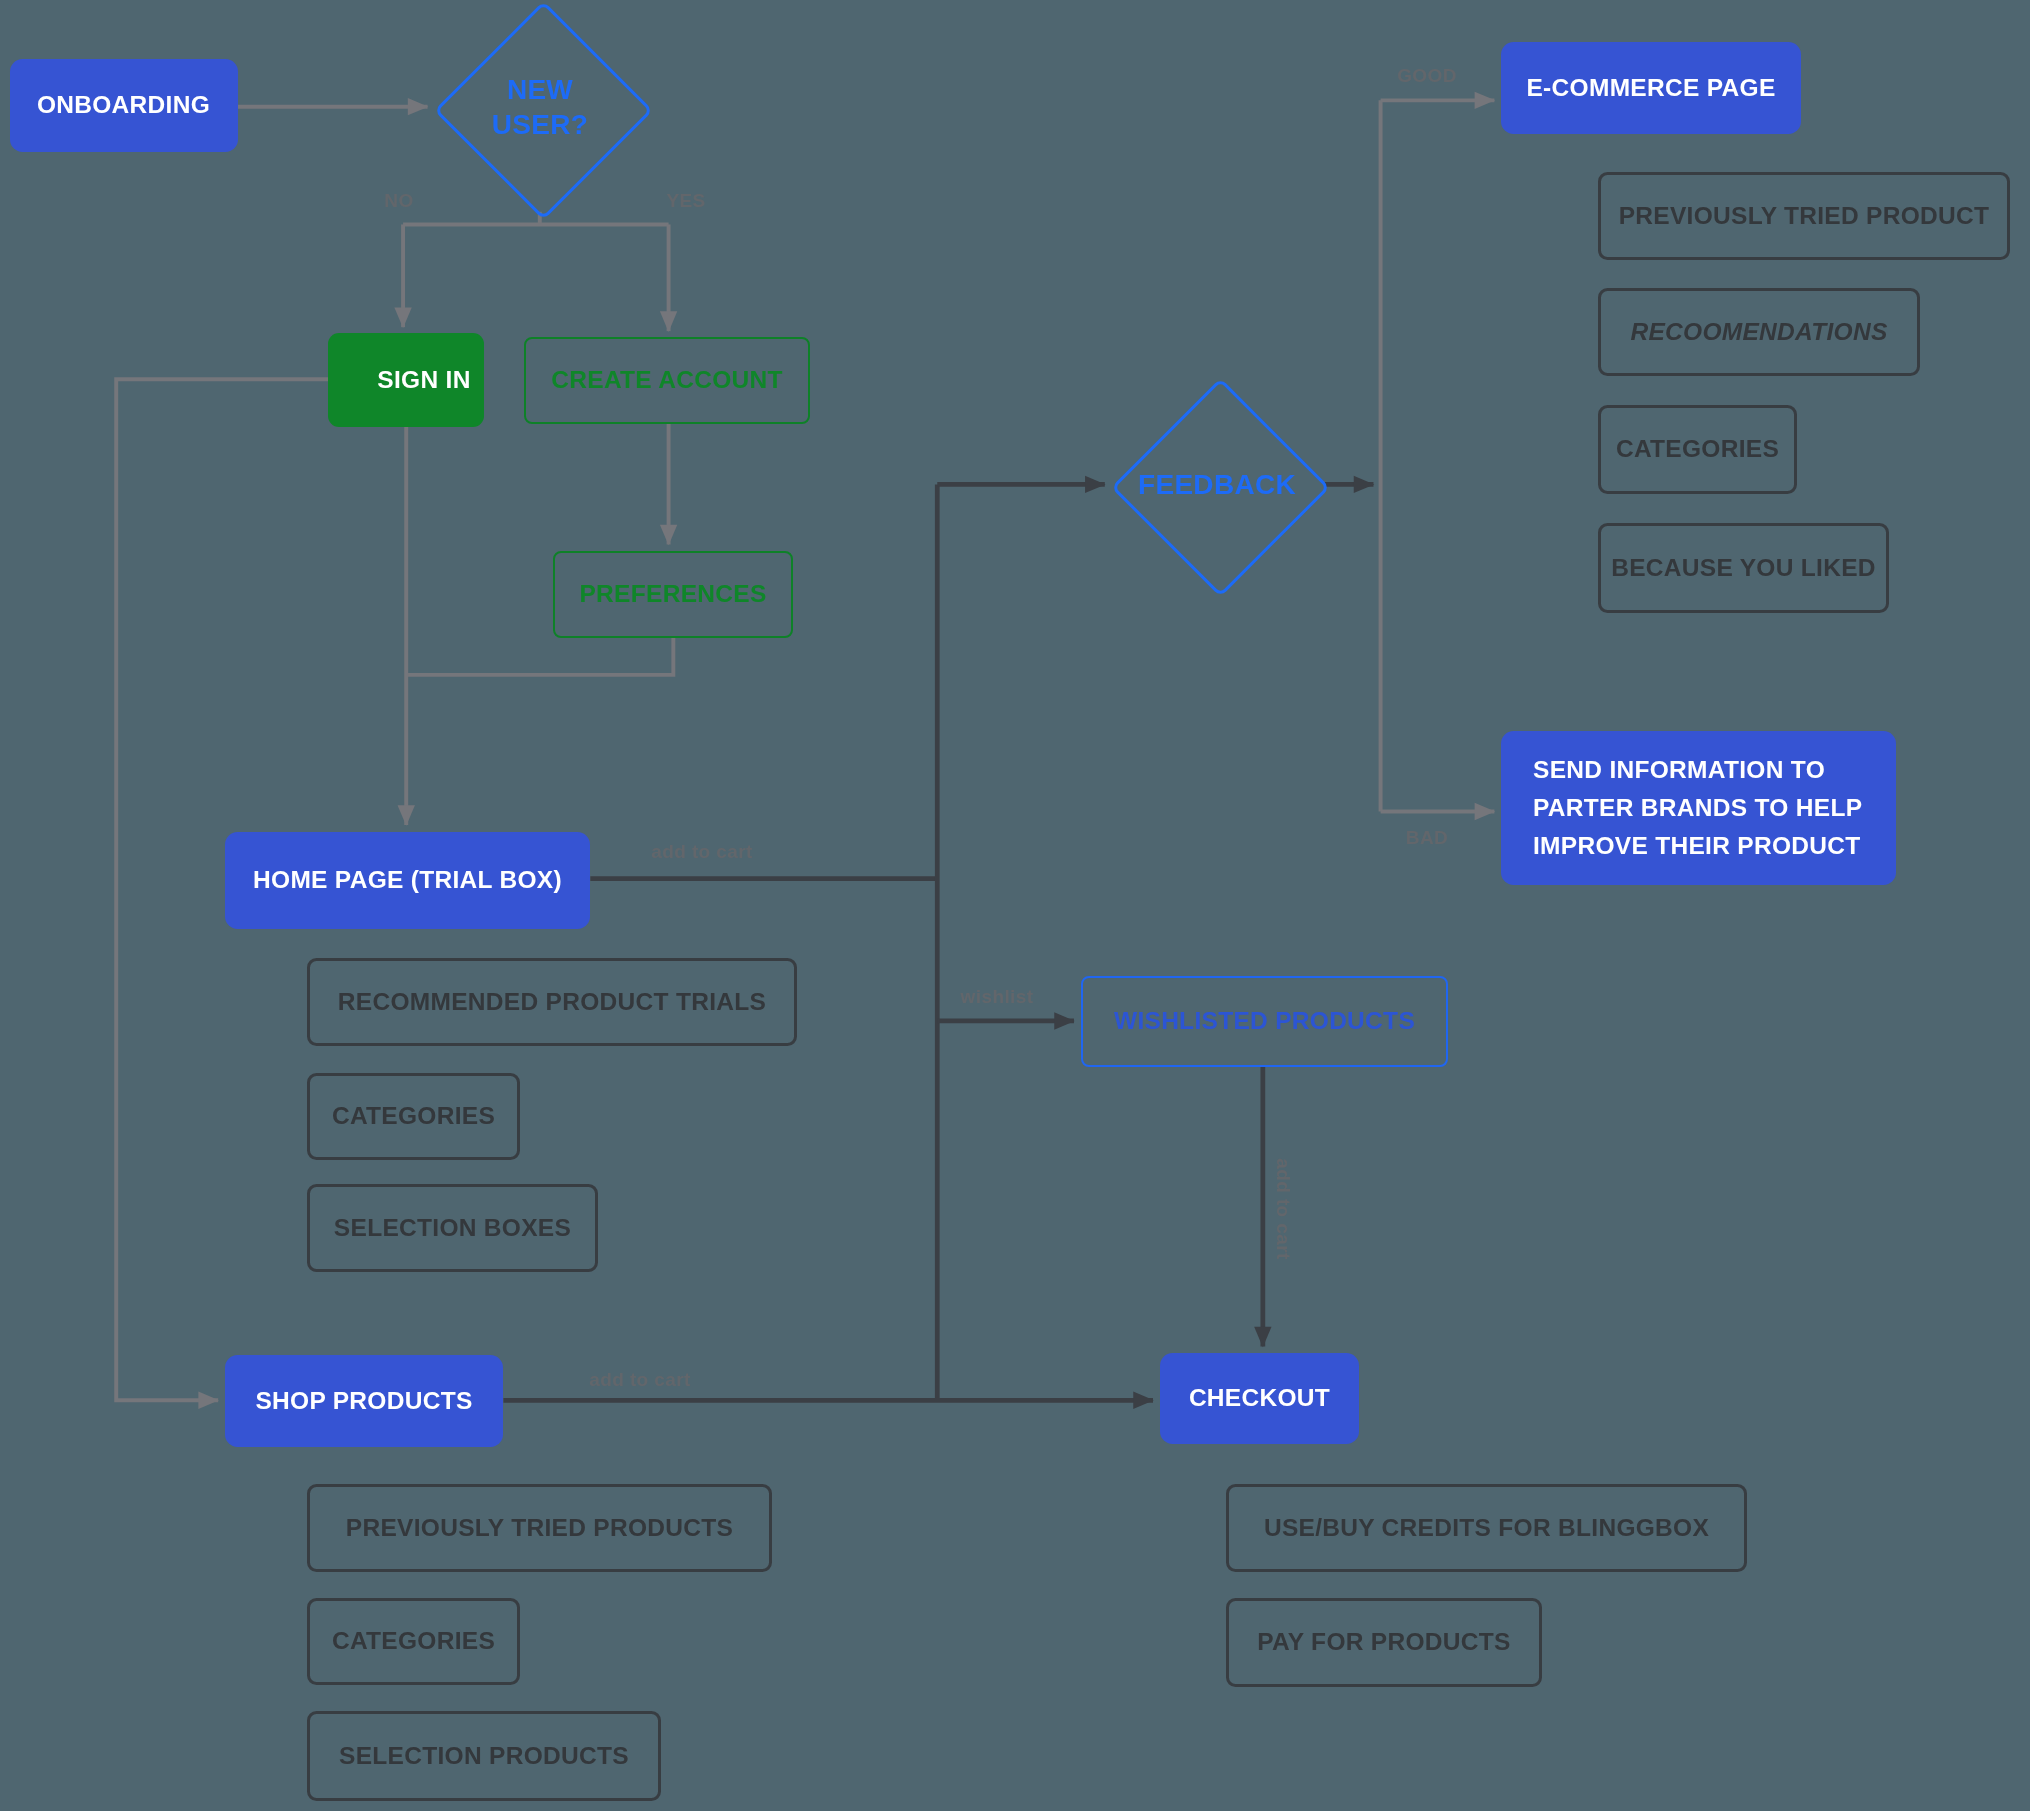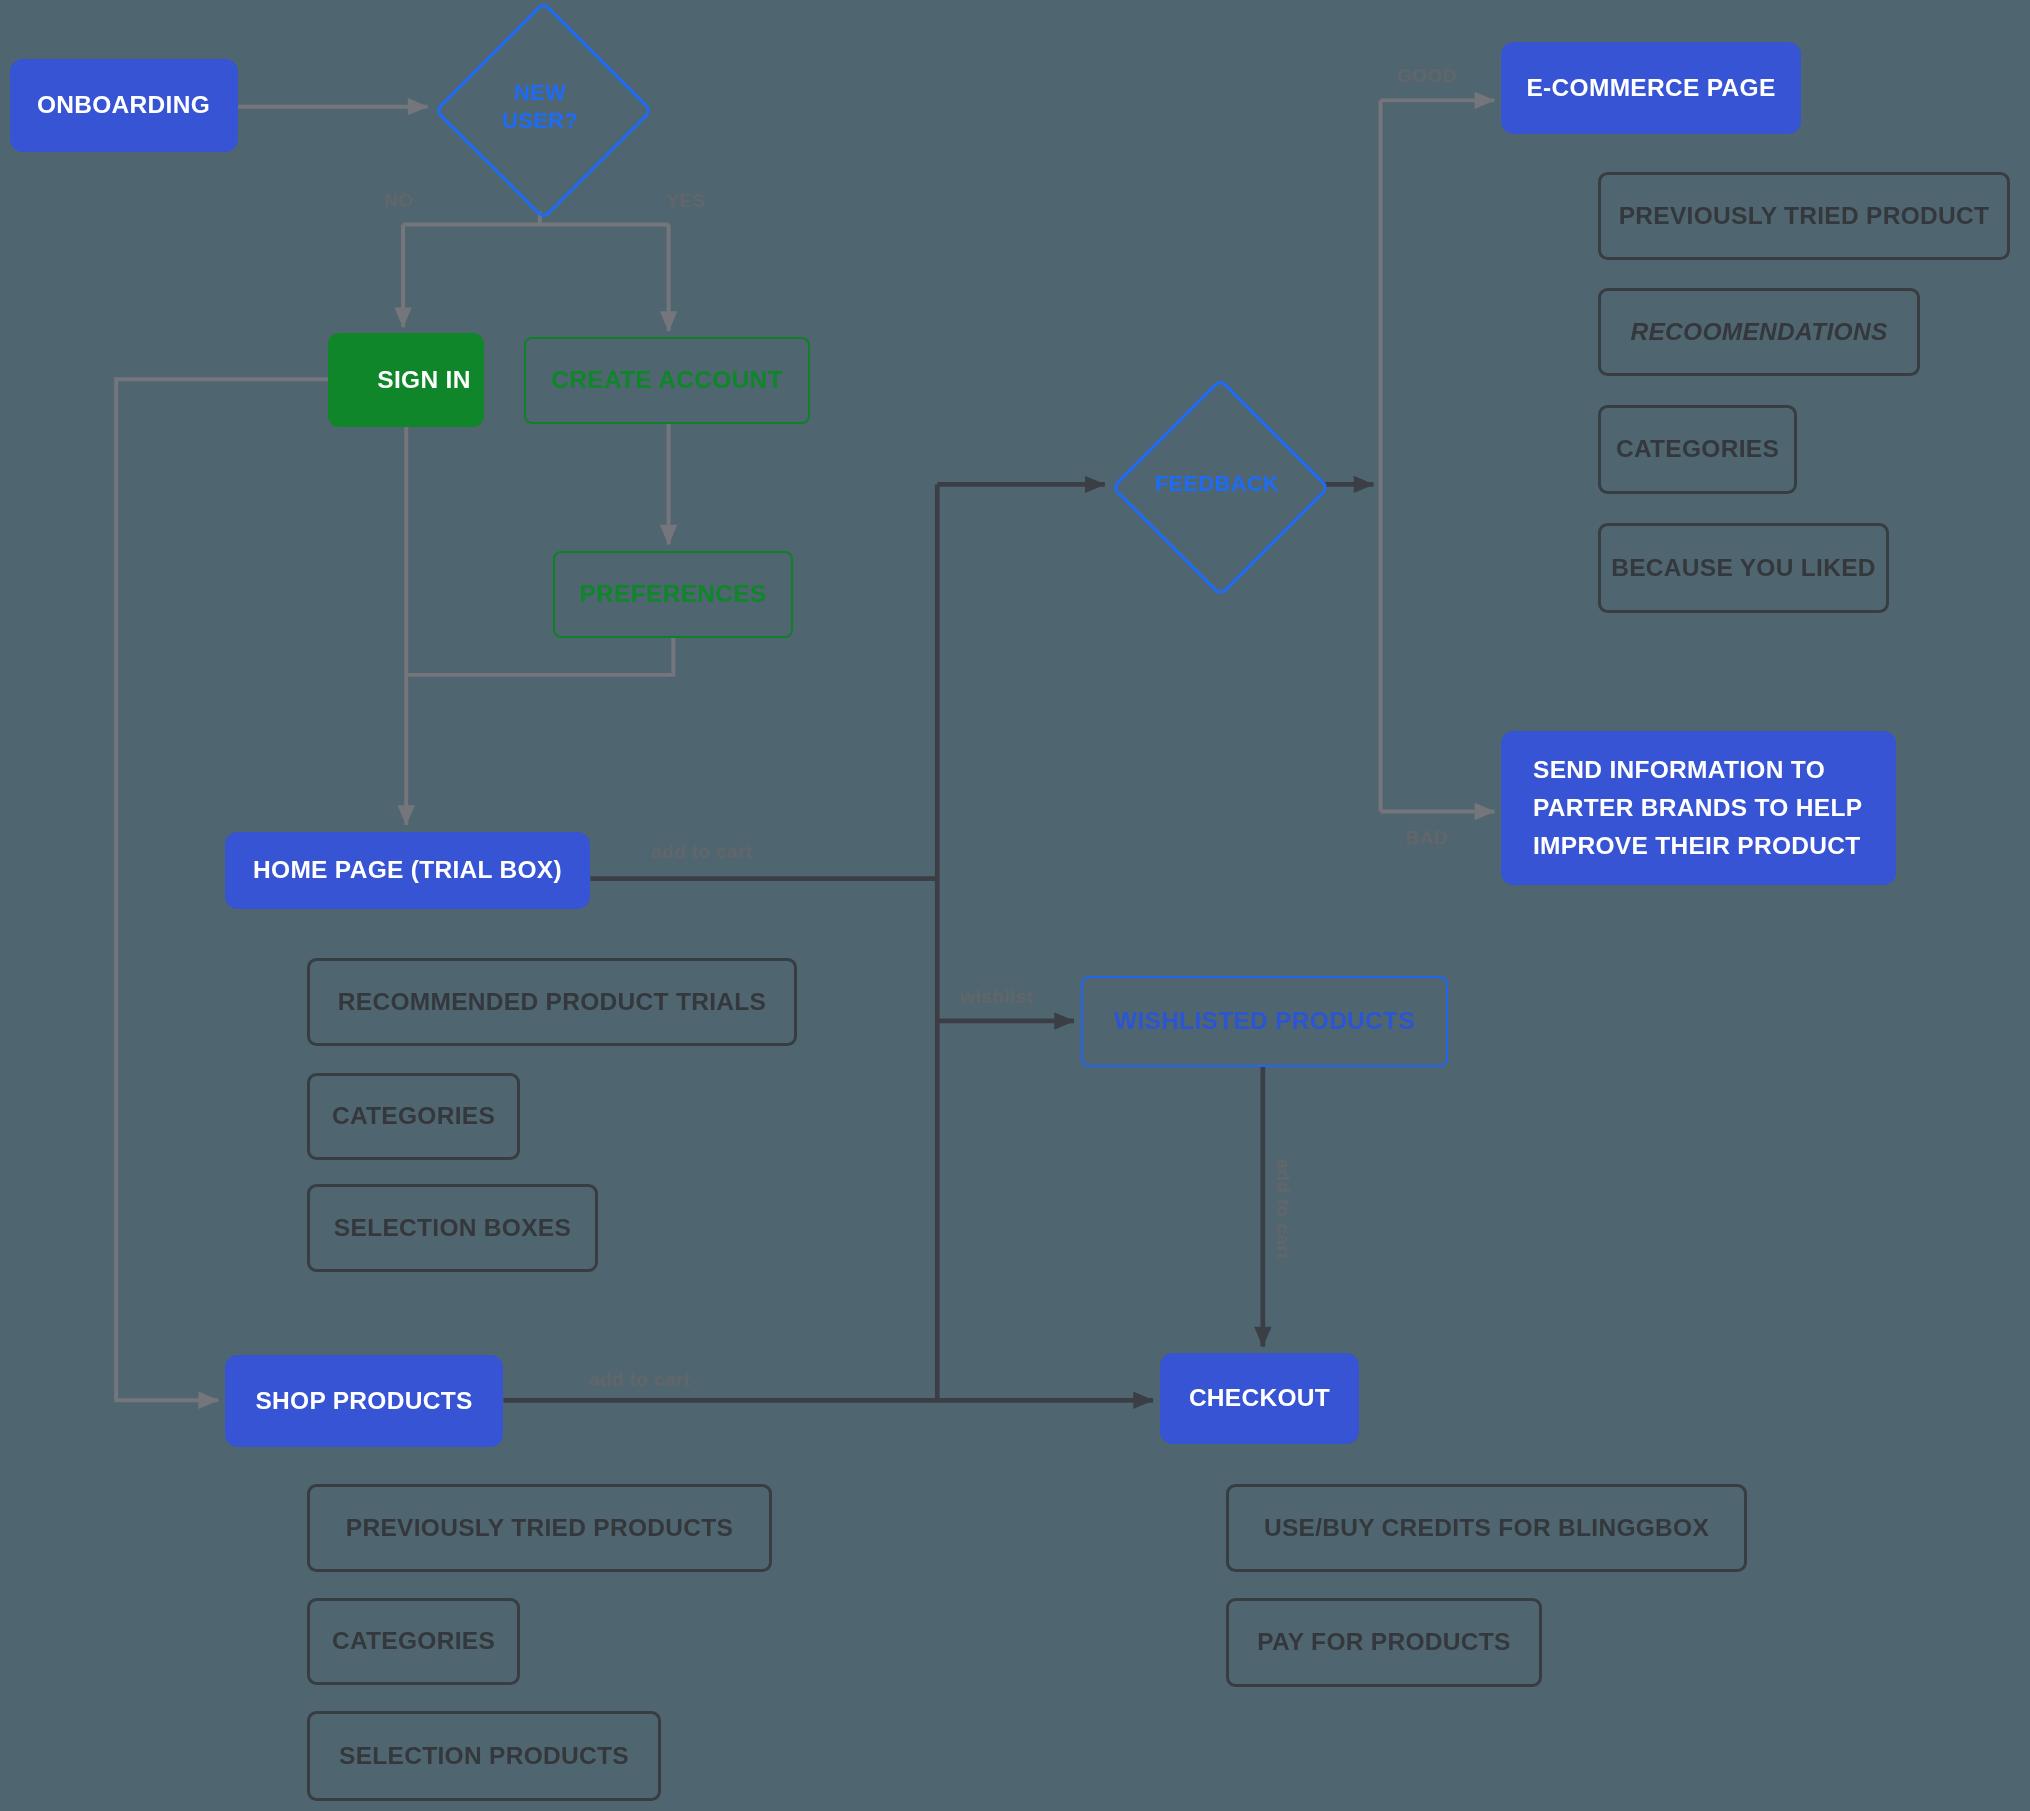--- a/index.html
+++ b/index.html
@@ -32,21 +32,21 @@
     position:absolute;left:50%;top:50%;
     width:149px;height:149px;
     margin:-74px 0 0 -74px;
     border:3.2px solid #1D6BF7;border-radius:8px;
     transform:rotate(45deg);
     background:transparent;
   }
   .diamond .dlabel{
     position:absolute;inset:0;
     display:flex;align-items:center;justify-content:center;
-    color:#1D6BF7;font-size:22px;white-space:pre-line;text-align:center;
+    color:#1D6BF7;font-size:28px;white-space:pre-line;text-align:center;
   }
   .edge-label{
     position:absolute;
     color:#62666B;
     font-size:19px;
     letter-spacing:0.4px;
     white-space:nowrap;
     transform:translate(-50%,-50%);
   }
   .edge-label.rot{transform:translate(-50%,-50%) rotate(90deg);}
@@ -97,21 +97,21 @@
       </div>
       <div class="node n-green" style="left: 328px; top: 333px; width: 156px; height: 94px;">
         <span style="white-space: pre-line;">SIGN IN</span>
       </div>
       <div class="node n-green-o" style="left: 524px; top: 337px; width: 286px; height: 87px;">
         <span style="white-space: pre-line;">CREATE ACCOUNT</span>
       </div>
       <div class="node n-green-o" style="left: 553px; top: 551px; width: 240px; height: 87px;">
         <span style="white-space: pre-line;">PREFERENCES</span>
       </div>
-      <div class="node n-blue" style="left: 225px; top: 832px; width: 365px; height: 77px;">
+      <div class="node n-blue" style="left: 225px; top: 832px; width: 365px; height: 97px;">
         <span style="white-space: pre-line;">HOME PAGE (TRIAL BOX)</span>
       </div>
       <div class="node n-dark-o" style="left: 307px; top: 958px; width: 490px; height: 88px;">
         <span style="white-space: pre-line;">RECOMMENDED PRODUCT TRIALS</span>
       </div>
       <div class="node n-dark-o" style="left: 307px; top: 1073px; width: 213px; height: 87px;">
         <span style="white-space: pre-line;">CATEGORIES</span>
       </div>
       <div class="node n-dark-o" style="left: 307px; top: 1184px; width: 291px; height: 88px;">
         <span style="white-space: pre-line;">SELECTION BOXES</span>

